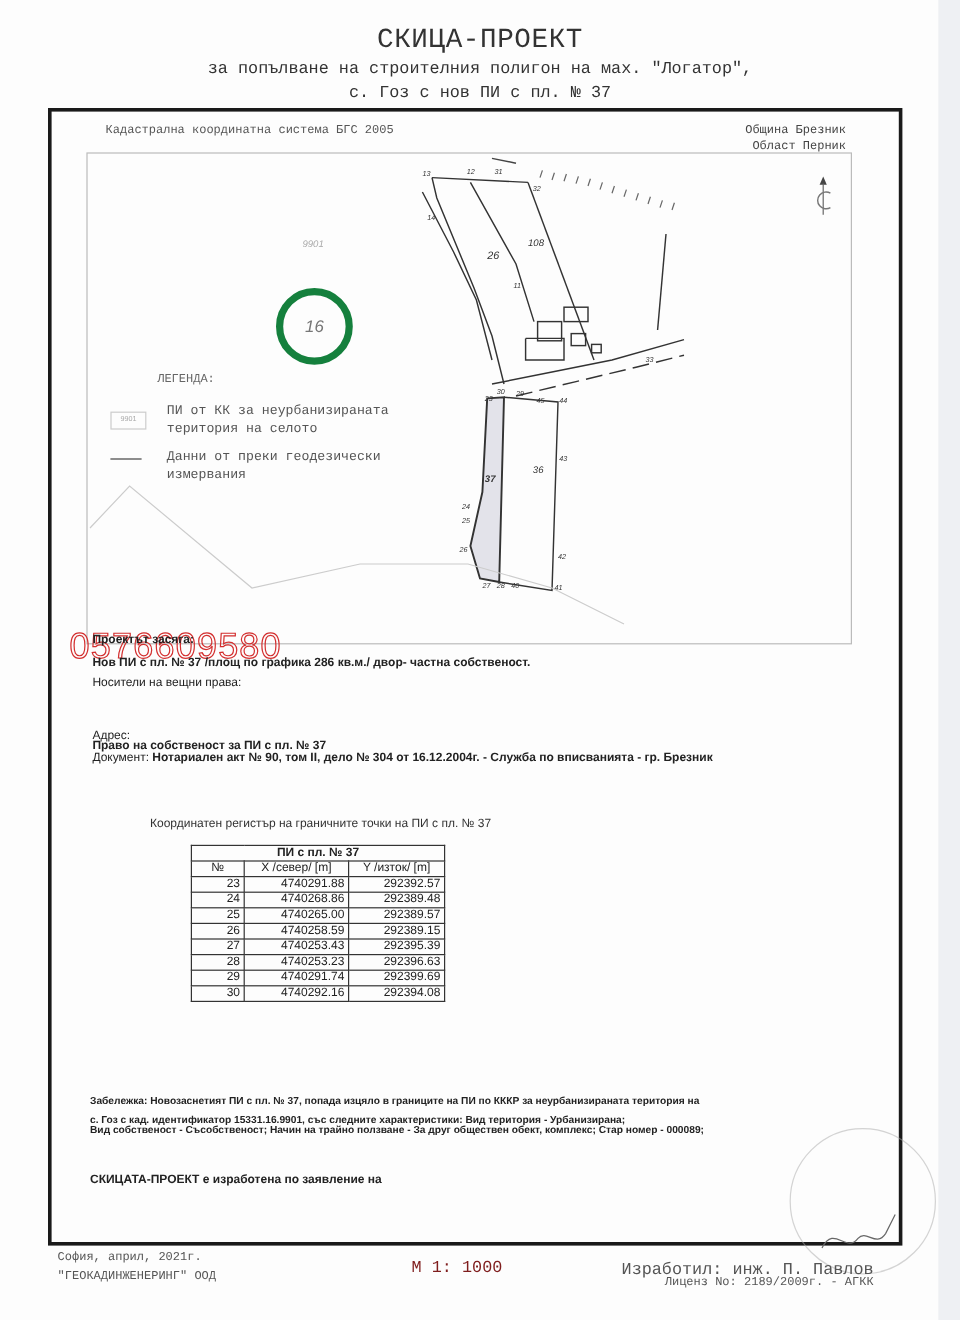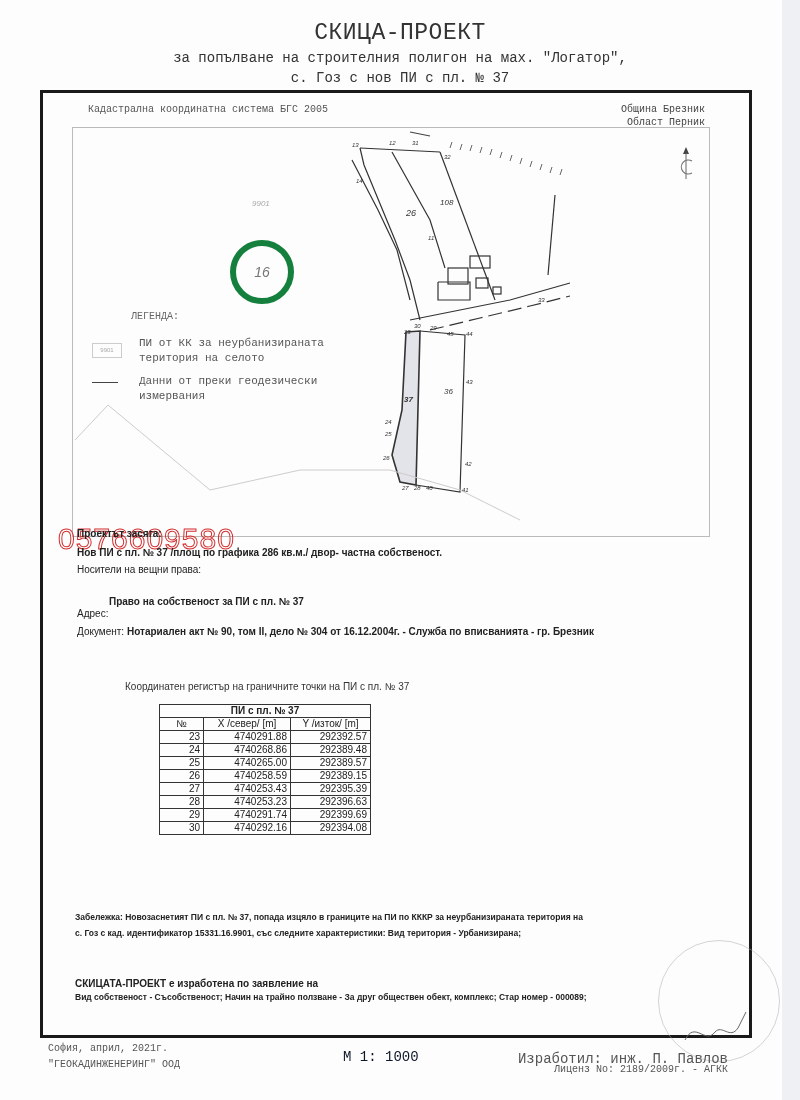--- a/index.html
+++ b/index.html
@@ -66,21 +66,21 @@
     table.coords th { font-weight: normal; text-align: center; }
     table.coords .tbl-title { font-weight: bold; }
     table.coords td { text-align: right; }
     table.coords td.c0 { width: 37px; }
     table.coords td.c1 { width: 80px; }
     table.coords td.c2 { width: 73px; }
     .note { position: absolute; left: 75px; font-size: 8.5px; font-weight: bold; color: #222; }
     .request { position: absolute; left: 75px; top: 978px; font-size: 10px; font-weight: bold; color: #222; }
     .footer-left1 { position: absolute; left: 48px; top: 1043px; font-size: 10px; color: #555; }
     .footer-left2 { position: absolute; left: 48px; top: 1059px; font-size: 10px; color: #555; }
-    .footer-scale { position: absolute; left: 343px; top: 1049px; font-size: 14px; color: #0f172a; }
+    .footer-scale { position: absolute; left: 343px; top: 1049px; font-size: 14px; color: #7f1d1d; }
     .footer-right1 { position: absolute; right: 72px; top: 1051px; font-size: 14px; color: #555; text-align: left; padding-left: 40px; }
     .footer-right2 { position: absolute; right: 72px; top: 1064px; font-size: 10px; color: #555; }
     .stamp {
       position: absolute; left: 658px; top: 940px; width: 120px; height: 120px; border-radius: 50%;
       border: 1px solid #aaa; opacity: 0.5;
     }
     .north { position: absolute; left: 674px; top: 145px; }
   </style>
 </head>
 <body>
@@ -193,21 +193,21 @@
 <div class="legend-item2 mono">
   <div>Данни от преки геодезически</div>
   <div>измервания</div>
 </div>
 
 <div class="watermark">0576609580</div>
 
 <div class="info" style="top:528px;"><b>Проектът засяга:</b></div>
 <div class="info" style="top:547px;"><b>Нов ПИ с пл. № 37 /площ по графика 286 кв.м./ двор- частна собственост.</b></div>
 <div class="info" style="top:564px;">Носители на вещни права:</div>
-<div class="info" style="top:596px;margin-left:32px;"><b>Право на собственост за ПИ с пл. № 37</b></div>
+<div class="info" style="top:616px;"><b>Право на собственост за ПИ с пл. № 37</b></div>
 <div class="info" style="top:608px;">Адрес:</div>
 <div class="info" style="top:626px;">
   <span>Документ:</span>
   <b>Нотариален акт № 90, том II, дело № 304 от 16.12.2004г. - Служба по вписванията - гр. Брезник</b>
 </div>
 
 <div class="reg-caption">Координатен регистър на граничните точки на ПИ с пл. № 37</div>
 
 <table class="coords">
   <tbody>
@@ -257,21 +257,21 @@
   <tr>
         <td class="c0">30</td>
         <td class="c1">4740292.16</td>
         <td class="c2">292394.08</td>
       </tr>
 </tbody>
   </table>
 
 <div class="note" style="top:912px;">Забележка: Новозаснетият ПИ с пл. № 37, попада изцяло в границите на ПИ по КККР за неурбанизираната територия на</div>
 <div class="note" style="top:928px;">с. Гоз с кад. идентификатор 15331.16.9901, със следните характеристики: Вид територия - Урбанизирана;</div>
-<div class="note" style="top:992px;">Вид собственост - Съсобственост; Начин на трайно ползване - За друг обществен обект, комплекс; Стар номер - 000089;</div>
+<div class="note" style="top:936px;">Вид собственост - Съсобственост; Начин на трайно ползване - За друг обществен обект, комплекс; Стар номер - 000089;</div>
 
 <div class="request">СКИЦАТА-ПРОЕКТ е изработена по заявление на</div>
 
 <div class="stamp"></div>
 <svg style="position:absolute;left:680px;top:1010px;" width="70" height="40">
   <path d="M5,30 C15,10 25,35 35,22 C42,14 50,30 58,18 L66,2" fill="none" stroke="#666" stroke-width="1"></path>
 </svg>
 
 <div class="footer-left1 mono">София, април, 2021г.</div>
 <div class="footer-left2 mono">"ГЕОКАДИНЖЕНЕРИНГ" ООД</div>

